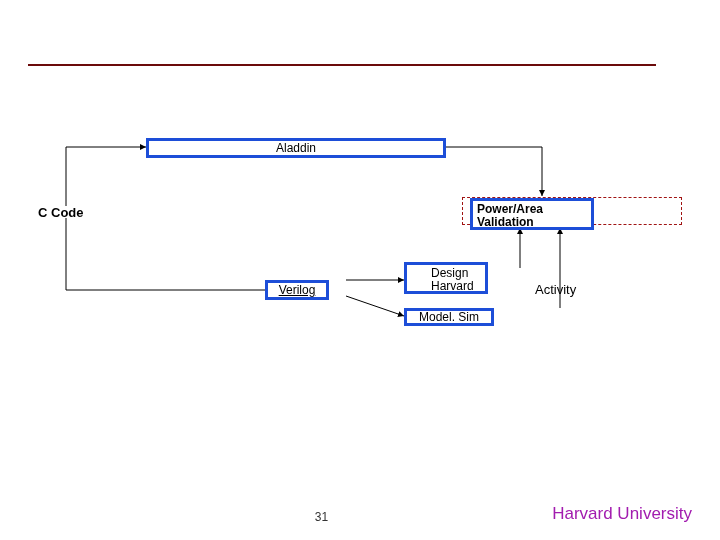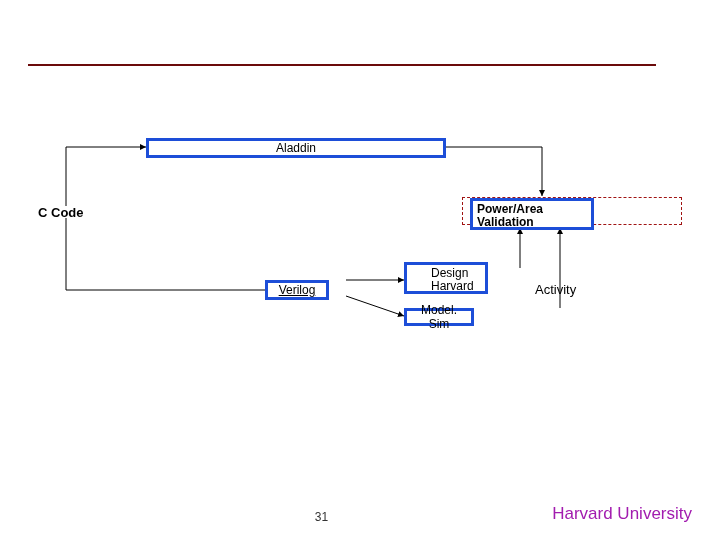--- a/index.html
+++ b/index.html
@@ -63,19 +63,19 @@
     <span>Verilog</span>
   </div>
 
   <div class="box" style="left:404px; top:262px; width:84px; height:32px; flex-direction:column; align-items:flex-start; line-height:1.1;padding-left:24px;">
     <span>Design</span>
     <span>Harvard</span>
   </div>
 
   <div class="label" style="left:490px; top:282px;margin-left:45px;">Activity</div>
 
-  <div class="box center" style="left:404px; top:308px; width:70px; height:18px;">
+  <div class="box center" style="left:404px; top:308px; width:90px; height:18px;">
     <span>Model. Sim</span>
   </div>
 
   <div class="pagenum">31</div>
   <div class="footer">Harvard University</div>
 </div>
 
 </body></html>

